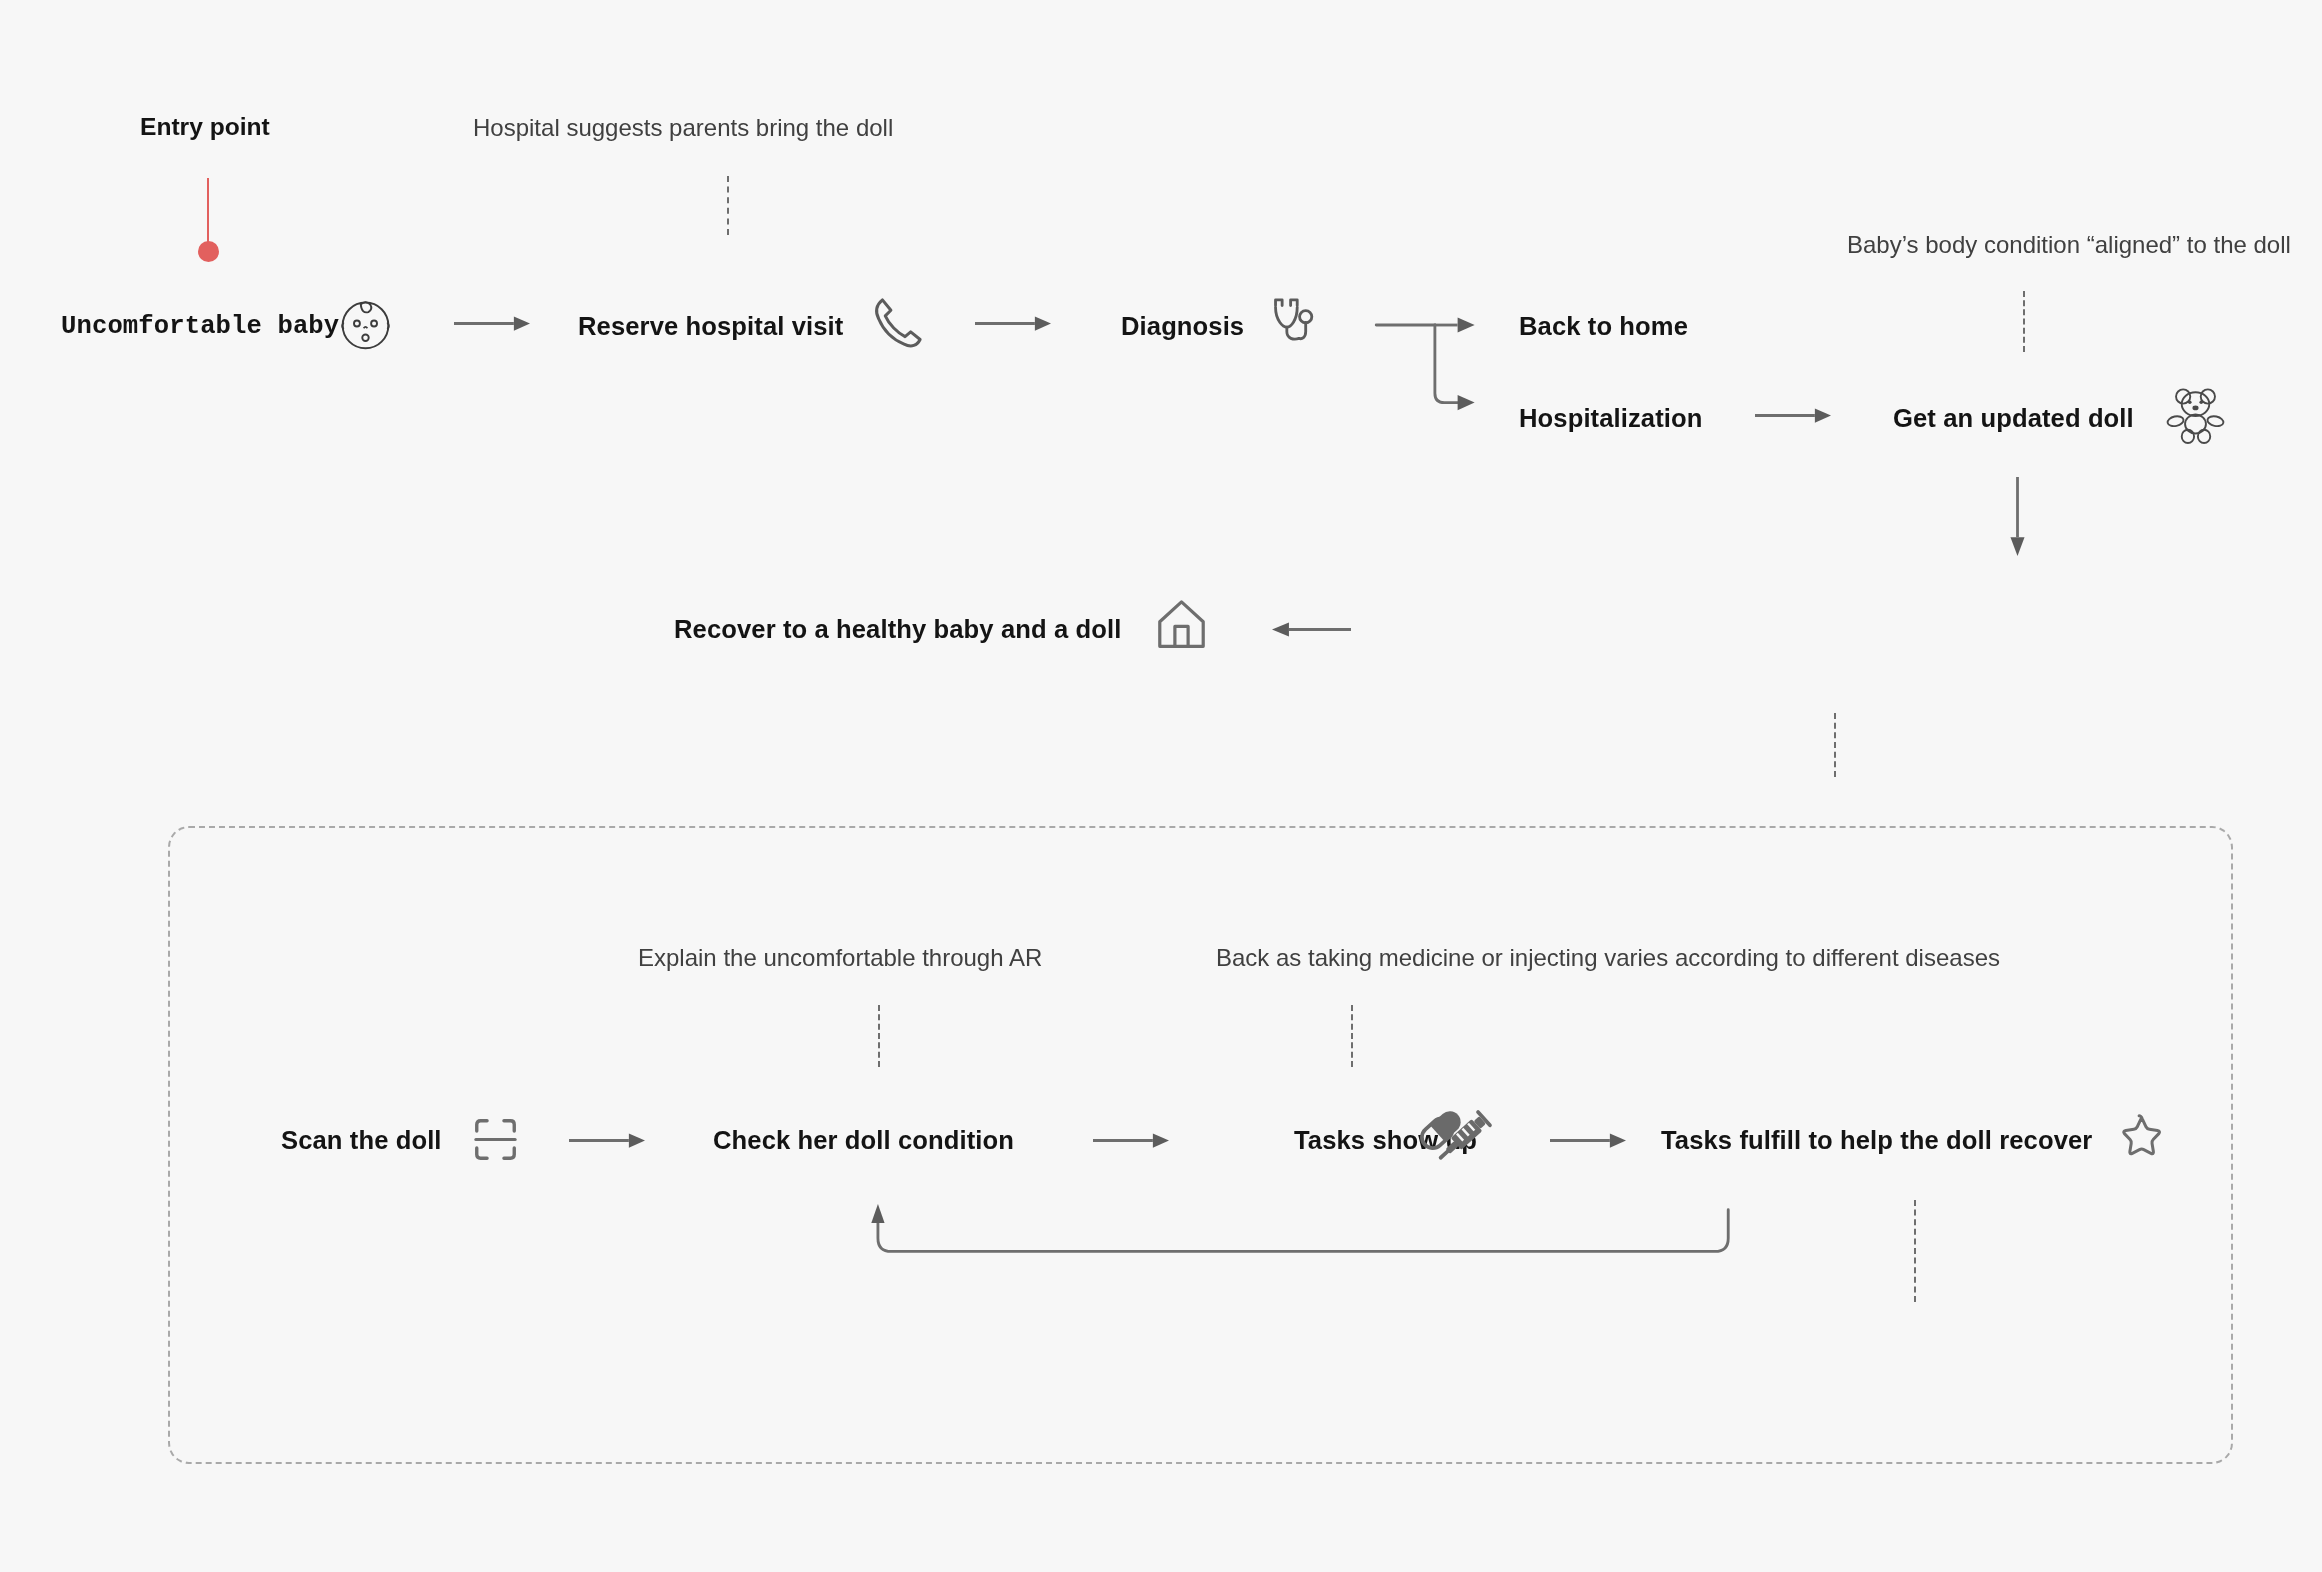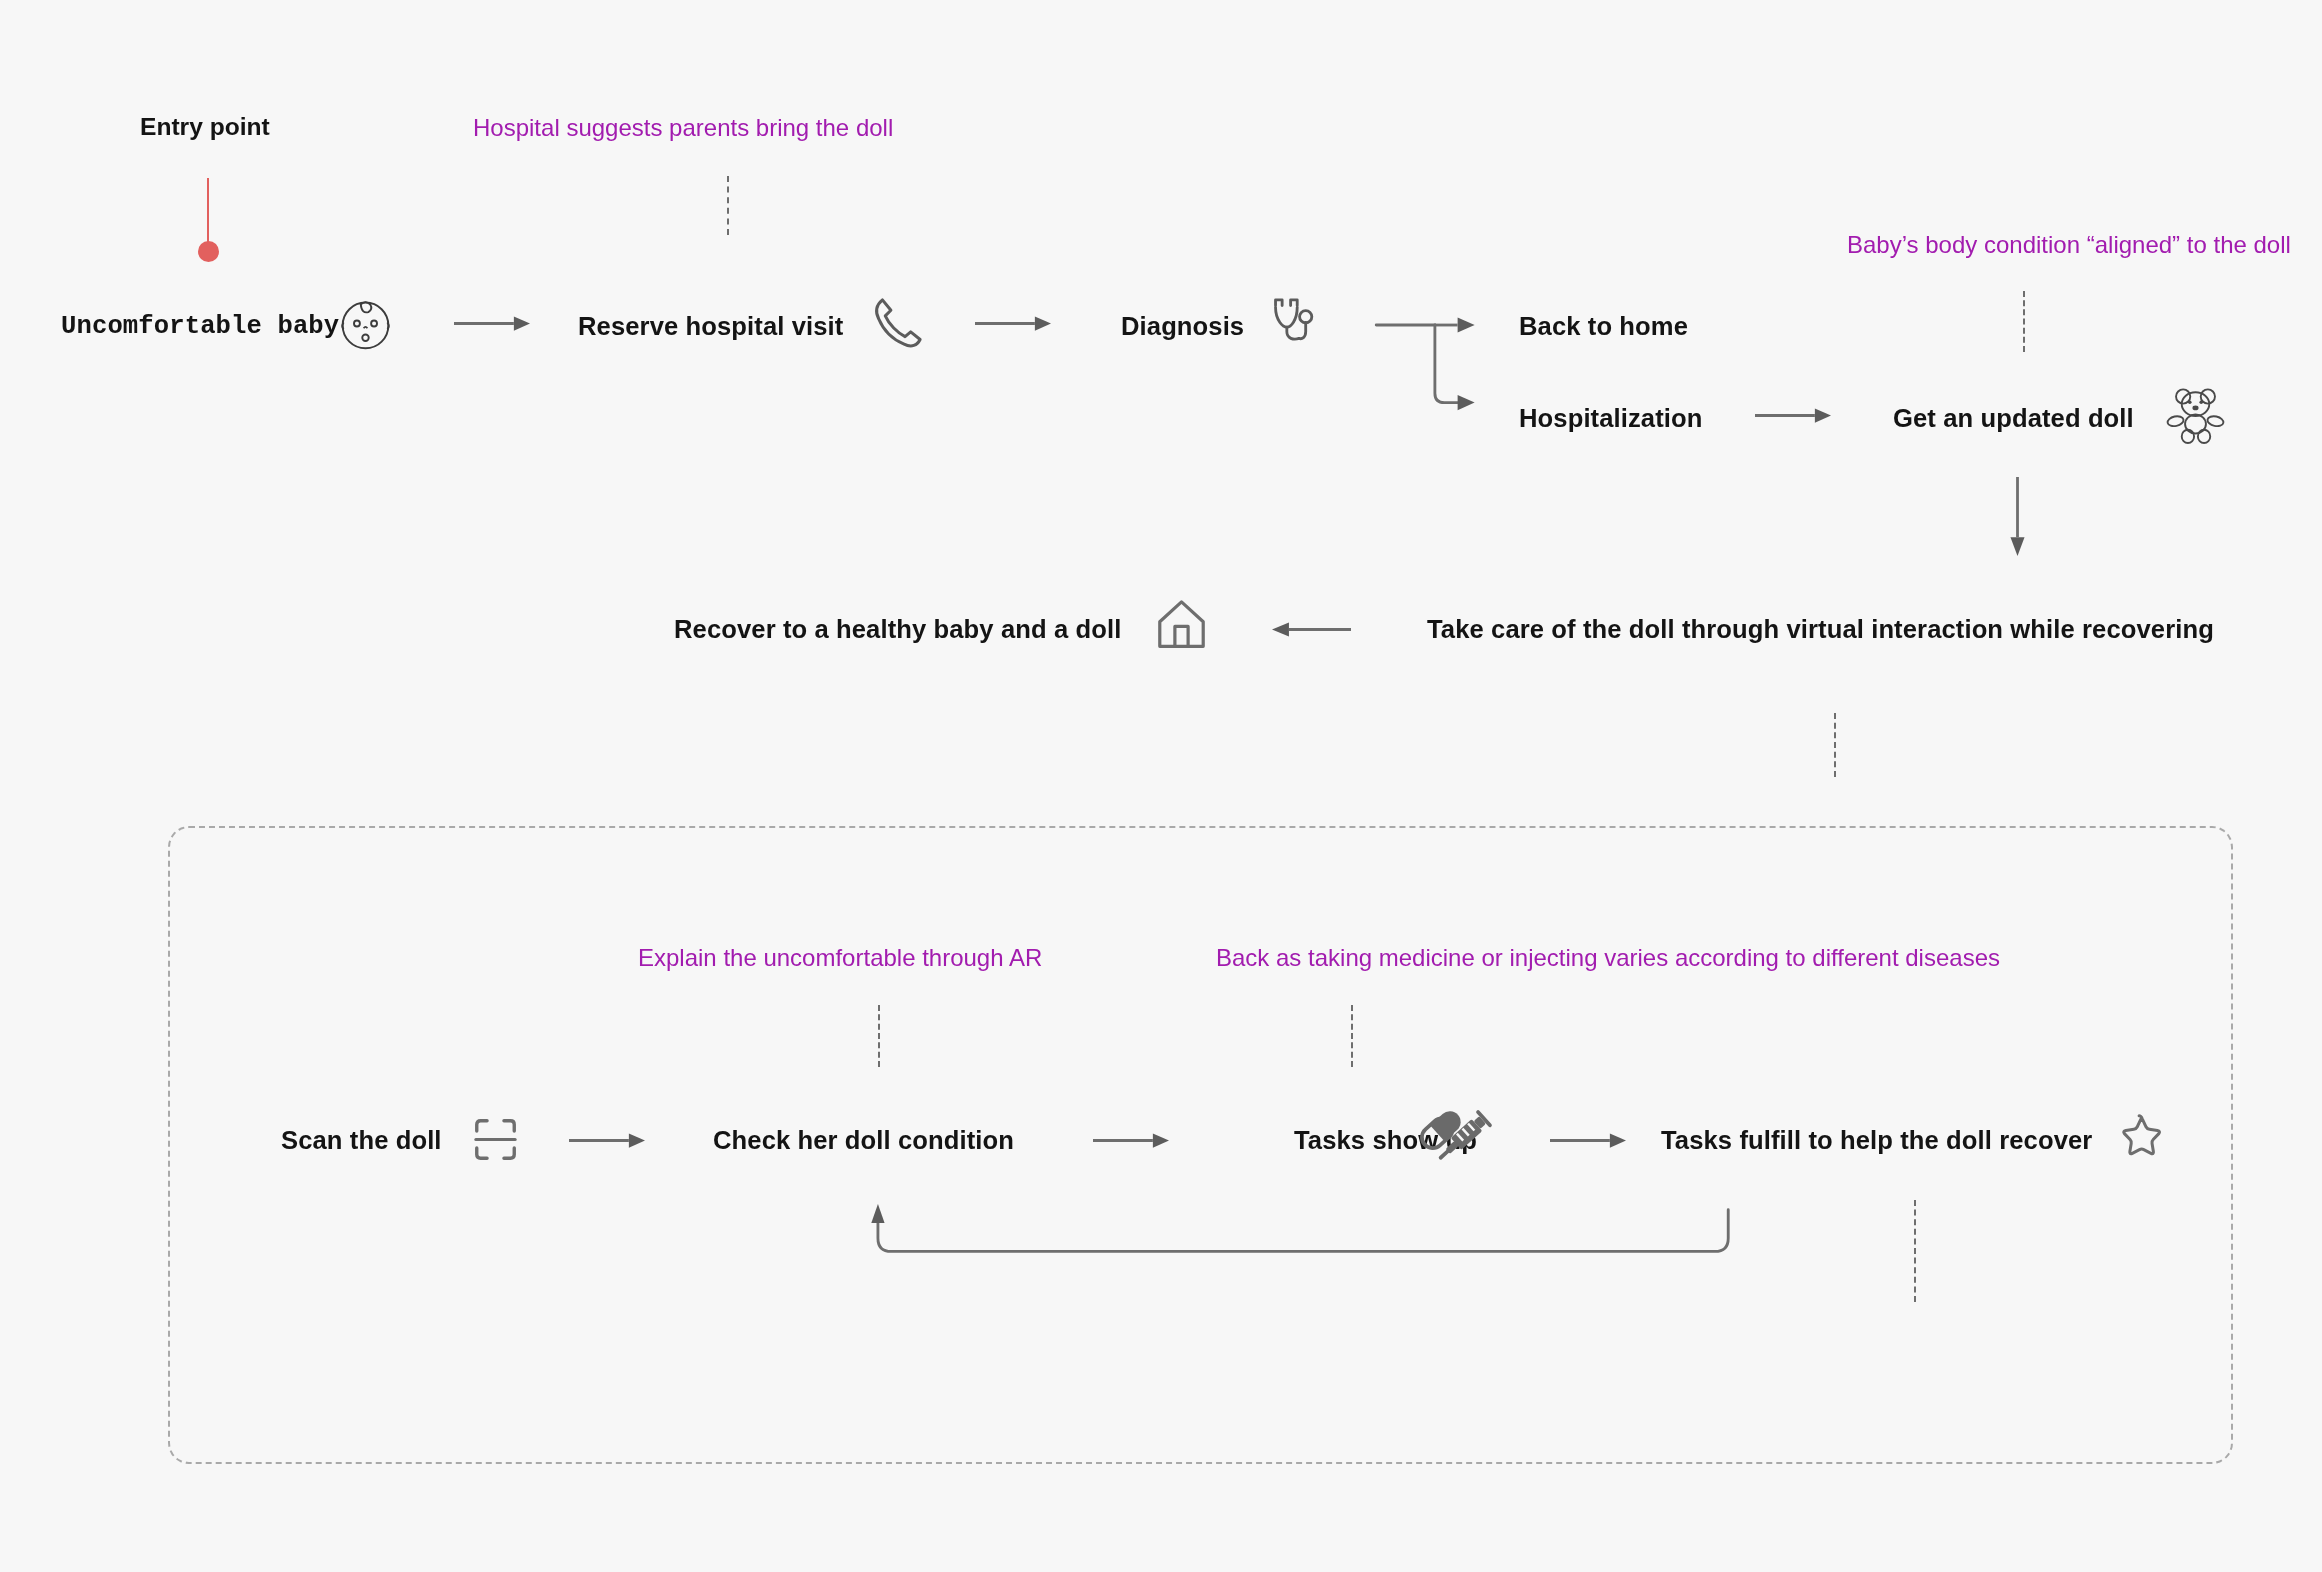--- a/index.html
+++ b/index.html
@@ -28,21 +28,21 @@
     font-weight: 700;
     color: #141414;
     letter-spacing: 0.1px;
     white-space: nowrap;
     line-height: 1;
   }
   .note {
     position: absolute;
     font-size: 24px;
     font-weight: 400;
-    color: #a21caf;
+    color: #404040;
     white-space: nowrap;
     line-height: 1;
   }
 
   
   .icon {
     position: absolute;
     line-height: 0;
   }
   .arrow-h, .arrow-v, .conn, .dashline {
@@ -194,21 +194,20 @@
     </svg>
   </div>
 
   <div class="arrow-h" style="left:1272px; top:620px;">
     <svg width="79" height="19" viewBox="0 0 84 20">
       <line x1="18" y1="10" x2="84" y2="10" stroke="#6e6e6e" stroke-width="3"></line>
       <polygon points="18,2.5 18,17.5 0,10" fill="#5c5c5c"></polygon>
     </svg>
   </div>
 
-  <div class="node-label" style="left:1427px; top:617px;">Take care of the doll through virtual interaction while recovering</div>
 
   <div class="dashv" style="left:1834px; top:713px; height:64px;"></div>
 
   <div class="dashed-box" style="left:168px; top:826px; width:2065px; height:638px;"></div>
 
   <div class="note" style="left:638px; top:946px;">Explain the uncomfortable through AR</div>
   <div class="dashv" style="left:878px; top:1005px; height:62px;"></div>
 
   <div class="note" style="left:1216px; top:946px;">Back as taking medicine or injecting varies according to different diseases</div>
   <div class="dashv" style="left:1351px; top:1005px; height:62px;"></div>

